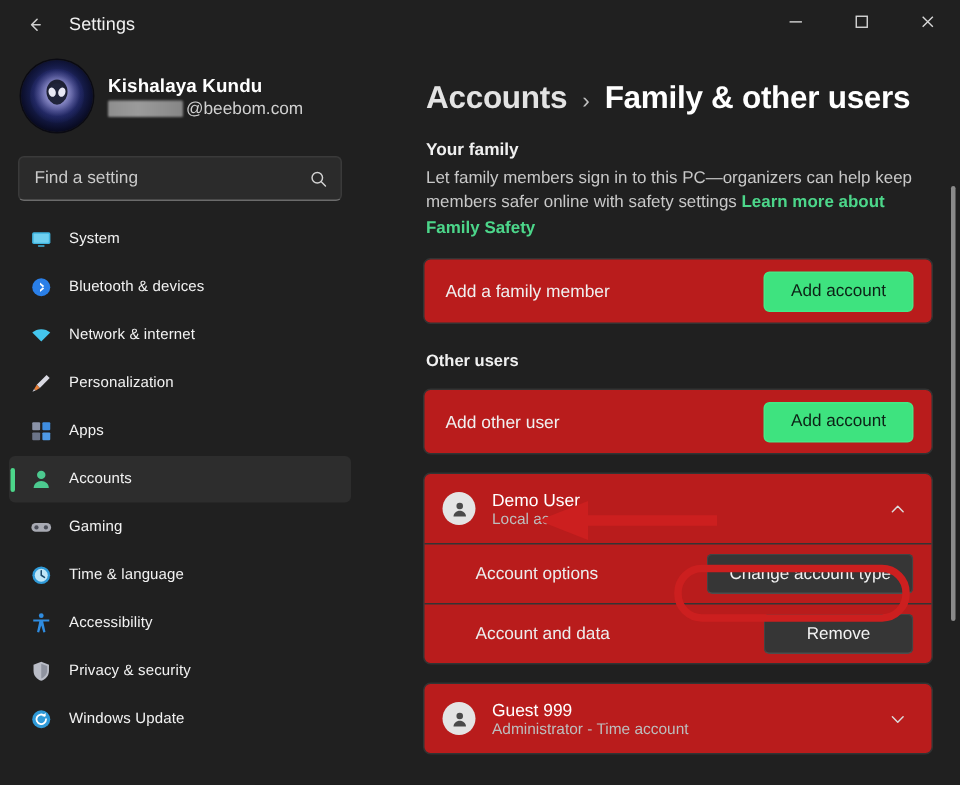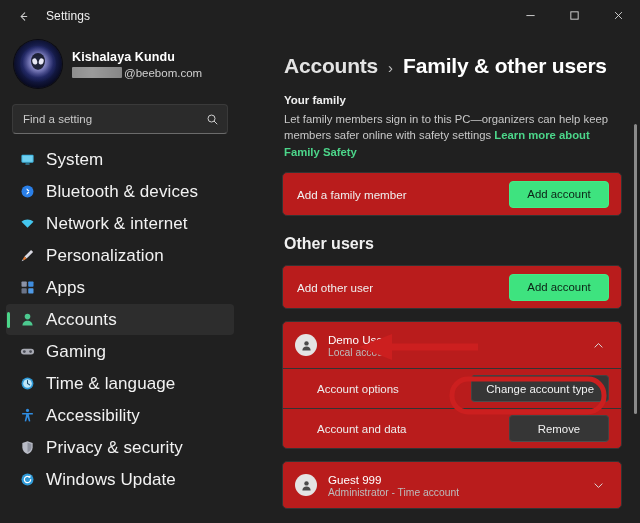--- a/index.html
+++ b/index.html
@@ -172,21 +172,21 @@
     background: #4cd68a;
   }
   .nav-ico {
     width: 16px;
     height: 16px;
     flex: 0 0 16px;
     display: flex;
     align-items: center;
     justify-content: center;
   }
-  .nav-label { font-size: 17px; color: #f2f2f2; letter-spacing: .1px; }
+  .nav-label { font-size: 10px; color: #f2f2f2; letter-spacing: .1px; }
 
   
   .content {
     flex: 1;
     min-width: 0;
     position: relative;
     padding: 0 18px 0 42px;
     overflow: hidden;
   }
 
@@ -260,21 +260,21 @@
     border-color: #45ea86;
   }
   .btn-neutral {
     background: #363636;
     color: #f2f2f2;
     border: 1px solid #434343;
     border-bottom-color: #4d4d4d;
   }
 
   .section-title-other {
-    font-size: 16px;
+    font-size: 11px;
     font-weight: bold;
     color: #f0f0f0;
     margin: 19px 0 0 2px;
   }
 
   
   .user-row {
     height: 46px;
     display: flex;
     align-items: center;

